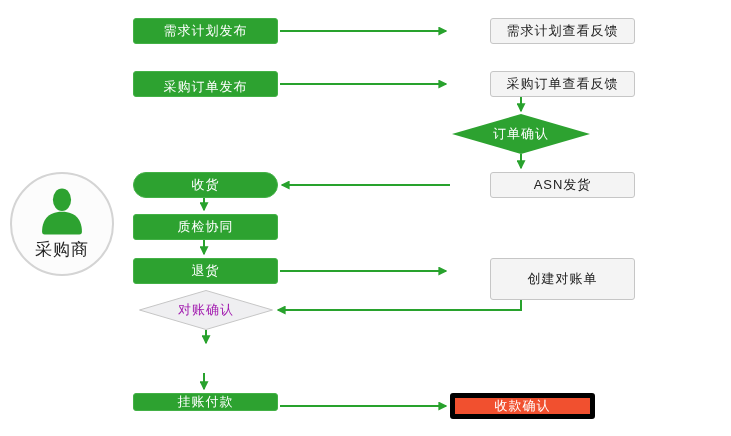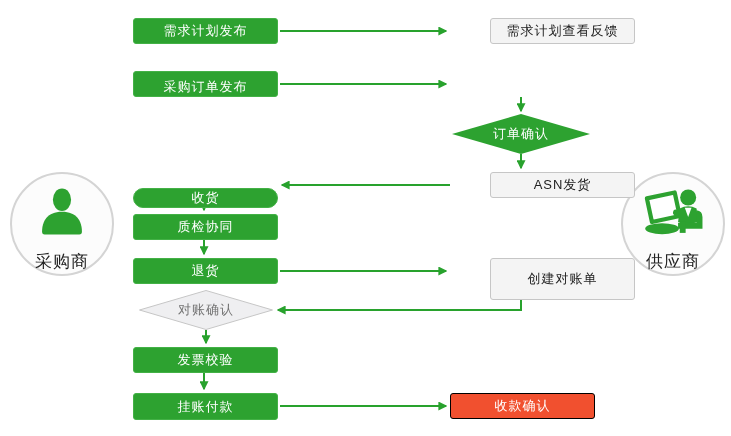--- a/index.html
+++ b/index.html
@@ -9,39 +9,39 @@
   }
   .connectors{position:absolute;left:0;top:0;width:731px;height:436px;}
   .connectors line,.connectors path{stroke:var(--line-green,#28A22D);stroke-width:2;fill:none;}
   .connectors .ah{fill:var(--line-green,#28A22D);stroke:none;}
   .node{
     position:absolute;display:flex;align-items:center;justify-content:center;
     box-sizing:border-box;font-size:13px;letter-spacing:1px;border-radius:3px;
   }
   .node.green{background:var(--green,#2DA230);border:1px solid #43b146;color:#fff;}
   .node.plain{background:var(--gray-fill,#F4F4F4);border:1px solid var(--gray-border,#C6C6C6);color:#222;margin-left:40px;}
-  .node.red{background:var(--red,#F1502F);border:1px solid #000000;color:#fff;}
+  .node.red{background:var(--red,#F1502F);border:5px solid #000000;color:#fff;}
   .diamond{position:absolute;}
   .diamond svg{position:absolute;left:0;top:0;width:100%;height:100%;}
   .diamond .d-green{fill:var(--green,#2DA230);stroke:none;}
   .diamond .d-gray{fill:var(--diamond-gray,#EFEFF1);stroke:var(--gray-border,#C9C9C9);stroke-width:1;}
   .diamond .d-label{
     position:absolute;left:0;top:0;width:100%;height:100%;
     display:flex;align-items:center;justify-content:center;
     font-size:13px;letter-spacing:1px;font-family:Liberation Serif, serif;
   }
   .diamond .d-label.on-green{color:#fff;}
-  .diamond .d-label.on-gray{color:#737373;}
+  .diamond .d-label.on-gray{color:#a21caf;}
   .actor{
     position:absolute;width:104px;height:104px;border-radius:50%;
     background:#FCFCFC;border:2px solid #D4D4D4;box-sizing:border-box;
     display:flex;flex-direction:column;align-items:center;justify-content:flex-start;
   }
   .actor .actor-icon{margin-top:12px;}
-  .actor .actor-label{font-size:17px;color:#222;letter-spacing:1px;margin-top:14px;}
+  .actor .actor-label{font-size:17px;color:#222;letter-spacing:1px;margin-top:2px;}
   .icon-green{fill:var(--green,#2DA230);}
 </style>
 </head>
 <body>
 
 <div class="stage">
 
   <svg class="connectors">
     <defs>
       <marker id="ar" viewBox="0 0 10 10" markerWidth="4.5" markerHeight="4.5" refX="8.5" refY="5" orient="auto">
@@ -63,58 +63,45 @@
   </svg>
 
   <div class="actor" style="left:10px;top:172px;">
     <svg class="actor-icon" width="52" height="50" viewBox="0 0 60 56">
       <ellipse class="icon-green" cx="30" cy="15" rx="10.5" ry="13"></ellipse>
       <path class="icon-green" d="M30,29 C13,29 7,40 7,52 Q7,55 10,55 L50,55 Q53,55 53,52 C53,40 47,29 30,29 Z"></path>
     </svg>
     <div class="actor-label">采购商</div>
   </div>
 
-  <div class="actor" style="left:621px;top:172px;">
-    <svg class="actor-icon" width="64" height="50" viewBox="0 0 76 58">
-      <ellipse class="icon-green" cx="25" cy="50" rx="20" ry="6.5"></ellipse>
-      <polygon points="7,14 40,7 46,35 13,42" fill="#fff" stroke="#2DA230" stroke-width="5" stroke-linejoin="round"></polygon>
-      <circle class="icon-green" cx="56" cy="13" r="9.5"></circle>
-      <rect class="icon-green" x="38" y="28" width="14" height="7" rx="3.5" transform="rotate(10 45 31)"></rect>
-      <path class="icon-green" d="M46,26 q10,-5 20,0 l2,16 q-12,4 -24,0 z"></path>
-      <polygon points="52,25 60,25 56,36" fill="#fff"></polygon>
-      <path class="icon-green" d="M66,28 q7,1 7,8 v14 h-29 v-7 h22 z"></path>
-      <rect class="icon-green" x="46" y="42" width="7" height="13"></rect>
-    </svg>
-    <div class="actor-label">供应商</div>
-  </div>
 
   <div class="node green" style="left:133px;top:18px;width:145px;height:26px;">
     <span>需求计划发布</span>
   </div>
   <div class="node green" style="left:133px;top:71px;width:145px;height:26px;align-items:flex-end;">
     <span>采购订单发布</span>
   </div>
-  <div class="node green" style="left:133px;top:188px;width:145px;height:20px;border-radius:13px;">
+  <div class="node green" style="left:133px;top:172px;width:145px;height:26px;border-radius:13px;">
     <span>收货</span>
   </div>
   <div class="node green" style="left:133px;top:214px;width:145px;height:26px;">
     <span>质检协同</span>
   </div>
   <div class="node green" style="left:133px;top:258px;width:145px;height:26px;">
     <span>退货</span>
   </div>
-  <div class="node green" style="left:133px;top:347px;width:145px;height:26px;">
-    <span>发票校验</span>
-  </div>
-  <div class="node green" style="left:133px;top:393px;width:145px;height:27px;">
+  <div class="node green" style="left:133px;top:393px;width:145px;height:18px;">
     <span>挂账付款</span>
   </div>
 
   <div class="node plain" style="left:450px;top:18px;width:145px;height:26px;">
     <span>需求计划查看反馈</span>
+  </div>
+  <div class="node plain" style="left:450px;top:71px;width:145px;height:26px;">
+    <span>采购订单查看反馈</span>
   </div>
   <div class="node plain" style="left:450px;top:172px;width:145px;height:26px;align-items:center;">
     <span>ASN发货</span>
   </div>
   <div class="node plain" style="left:450px;top:258px;width:145px;height:42px;">
     <span>创建对账单</span>
   </div>
   <div class="node red" style="left:450px;top:393px;width:145px;height:26px;">
     <span>收款确认</span>
   </div>

